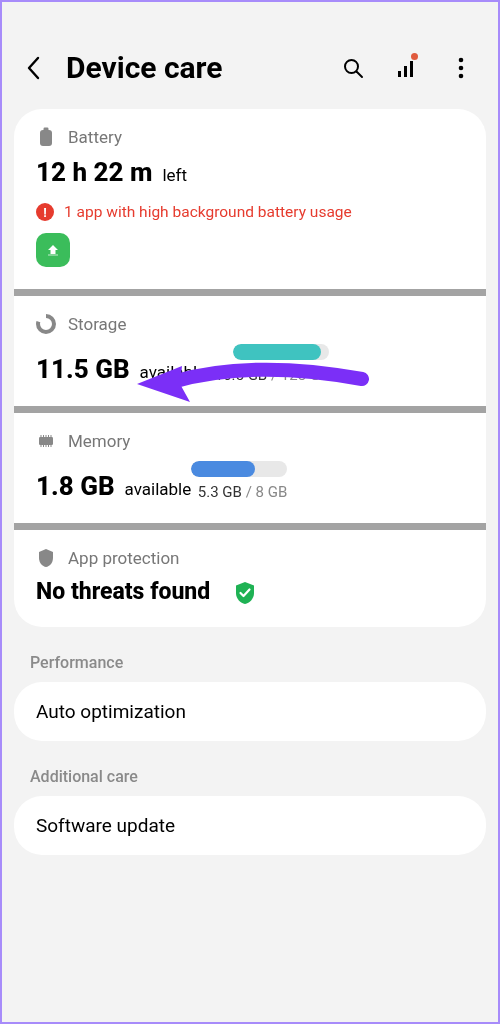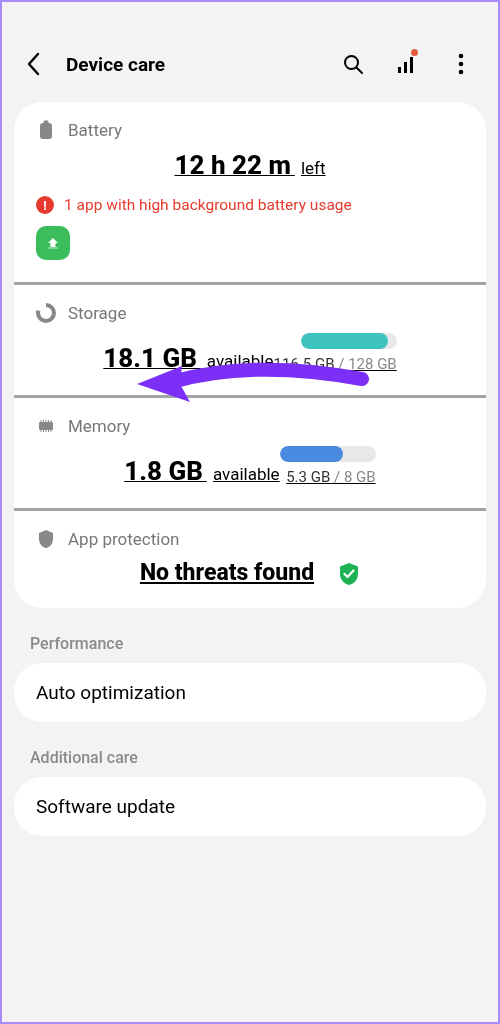--- a/index.html
+++ b/index.html
@@ -12,45 +12,45 @@
     position: relative;
     overflow: hidden;
   }
   .header {
     display: flex;
     align-items: center;
     padding: 48px 18px 24px 18px;
   }
   .back { width: 28px; height: 28px; display:flex; align-items:center; justify-content:center; font-size: 30px; font-weight:300;}
   .title {
-    font-size: 19px;
+    font-size: 30px;
     font-weight: 700;
     margin-left: 18px;
     flex: 1;
     color:#000;
   }
   .hicons { display:flex; gap: 28px; align-items:center; padding-right:6px; }
   .hicon { width: 26px; height:26px; display:flex; align-items:center; justify-content:center; position: relative; }
   .dot-badge { position:absolute; top:-2px; right:2px; width:7px; height:7px; border-radius:50%; background:#e05a3d; }
 
   .card {
     background:#fff;
     border-radius: 28px;
     margin: 0 12px;
     overflow:hidden;
   }
   .section {
     padding: 18px 22px 22px 22px;
-    border-bottom: 3px solid #a3a3a3;
+    border-bottom: 7px solid #a3a3a3;
     position:relative;
   }
   .section:last-child{border-bottom:none;}
   .sec-head { display:flex; align-items:center; gap:12px; color:#777; font-size:17px; margin-bottom: 10px; }
   .sec-icon { width:20px; height:20px; display:inline-flex; align-items:center; justify-content:center; }
-  .row { display:flex; align-items:flex-end; justify-content:center;text-decoration:underline; }
+  .row { display:flex; align-items:flex-end; justify-content:flex-start; }
   .big { font-size: 26px; font-weight:800; color:#000; }
   .sub { font-size:17px; color:#000; font-weight:400; margin-left:6px;}
   .right-col { text-align:right; }
   .pill { width: 96px; height: 16px; border-radius: 10px; background:#e8e8e8; position:relative; overflow:hidden; margin-bottom:6px; margin-left:auto;}
   .pill-fill { position:absolute; left:0; top:0; bottom:0; border-radius:10px; }
   .rtext { font-size:15px; color:#333; }
   .rtext .muted { color:#888; }
   .warn { color:#e63b2e; font-size:15.5px; display:flex; align-items:center; gap:10px; margin-top:16px; }
   .warn-icon { width:18px; height:18px; border-radius:50%; background:#e63b2e; color:#fff; font-size:13px; font-weight:bold; display:flex; align-items:center; justify-content:center; }
   .app-chip { width:34px; height:34px; border-radius:10px; background:#3bbd5b; margin-top:12px; display:flex; align-items:center; justify-content:center;}
@@ -137,21 +137,21 @@
     <div class="sec-head">
       <span class="sec-icon">
         <svg width="20" height="20" viewBox="0 0 20 20">
             <circle cx="10" cy="10" r="8" fill="none" stroke="#888" stroke-width="4" stroke-dasharray="40 10" transform="rotate(-90 10 10)"></circle>
           </svg>
       </span>
       <span>Storage</span>
     </div>
     <div class="row">
       <div>
-        <span class="big">18.1 GB</span>
+        <span class="big">11.5 GB</span>
         <span class="sub">available</span>
       </div>
       <div class="right-col">
         <div class="pill">
           <div class="pill-fill" id="storage-fill" style="width: 91%; background: rgb(63, 195, 192);"></div>
         </div>
         <div class="rtext">
           <span>116.5 GB</span><span class="muted"> / 128 GB</span>
         </div>
       </div>

